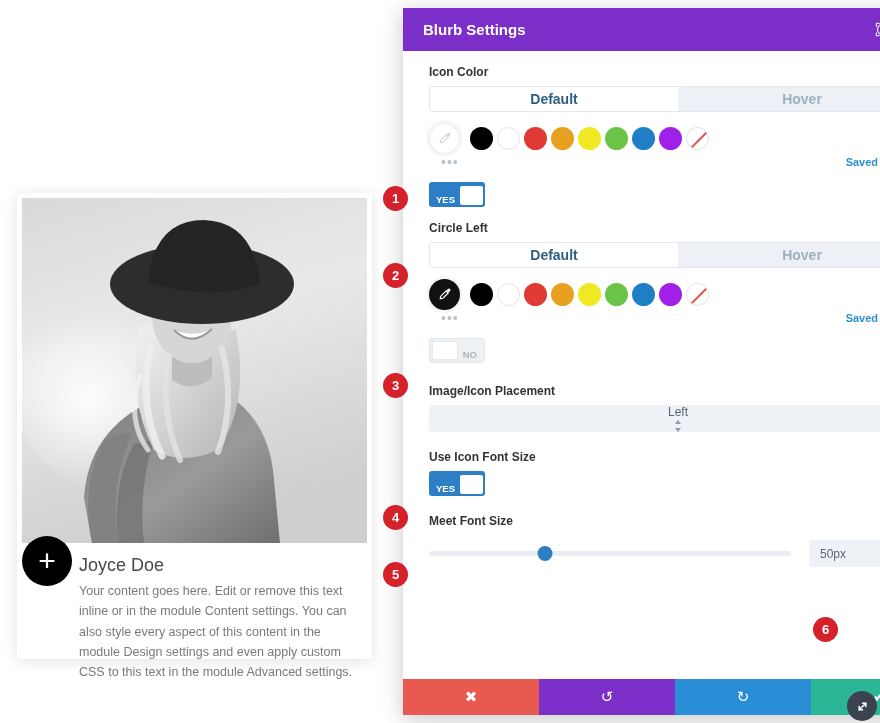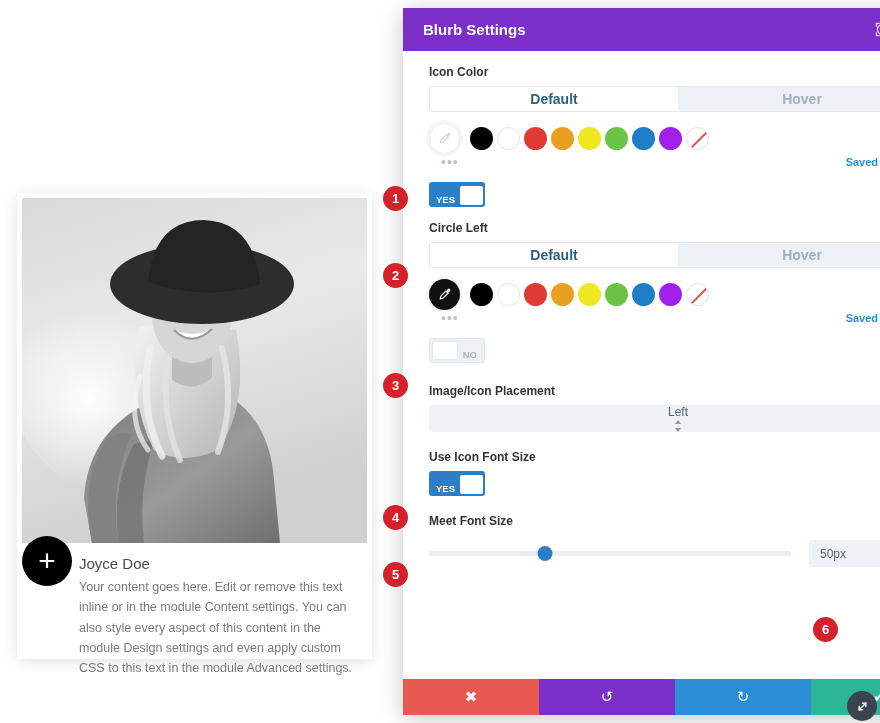--- a/index.html
+++ b/index.html
@@ -41,21 +41,21 @@
   }
   #blurb-icon {
     position:absolute; left:22px; top:536px;
     width:50px; height:50px; border-radius:50%;
     background:#000; color:#fff;
     display:flex; align-items:center; justify-content:center;
     font-size:30px; line-height:1; font-weight:300;
     z-index:3;
   }
   #blurb-title {
-    font-size:15px; color:#4a4a4a; margin:0 0 5px 0; font-weight:400;
+    font-size:18px; color:#4a4a4a; margin:0 0 5px 0; font-weight:400;
   }
   #blurb-text {
     font-size:12.5px; line-height:1.62; color:#7a7a7a; margin:0;
   }
 
   
   #page-scrollbar {
     position:absolute; right:11px; top:86px; width:7px; height:350px;
     background:#4b5563; border-radius:4px;
   }

